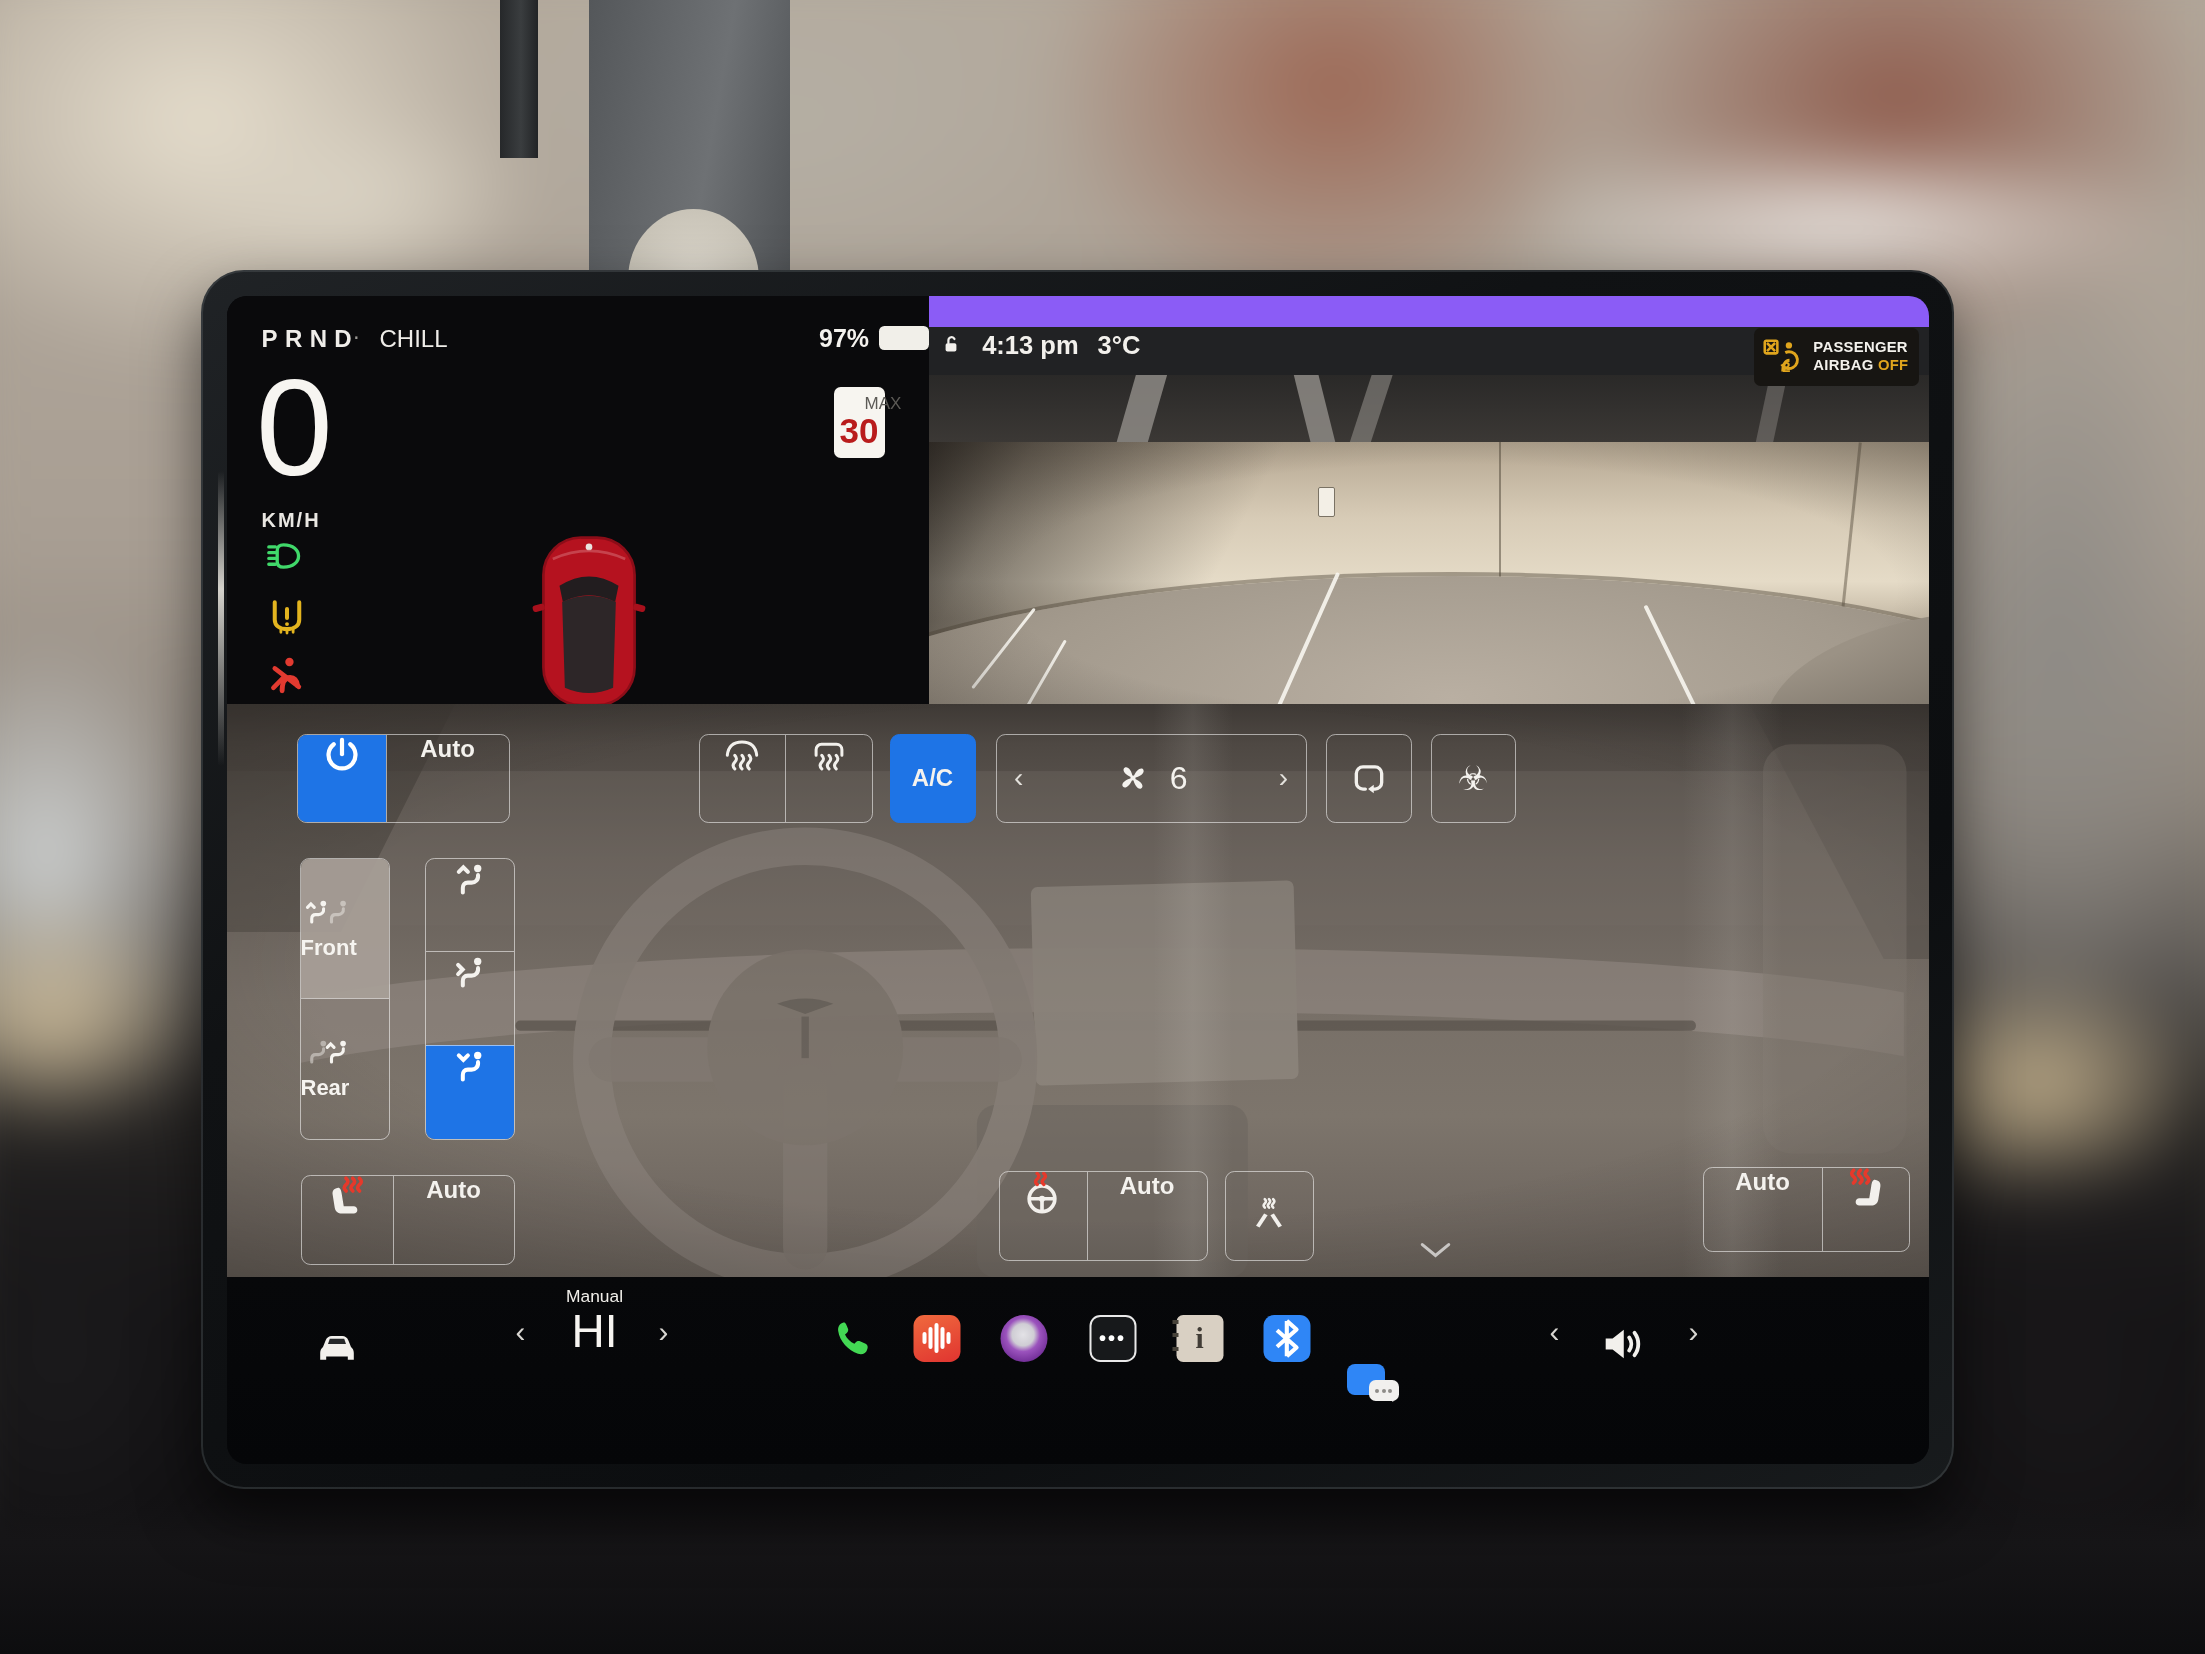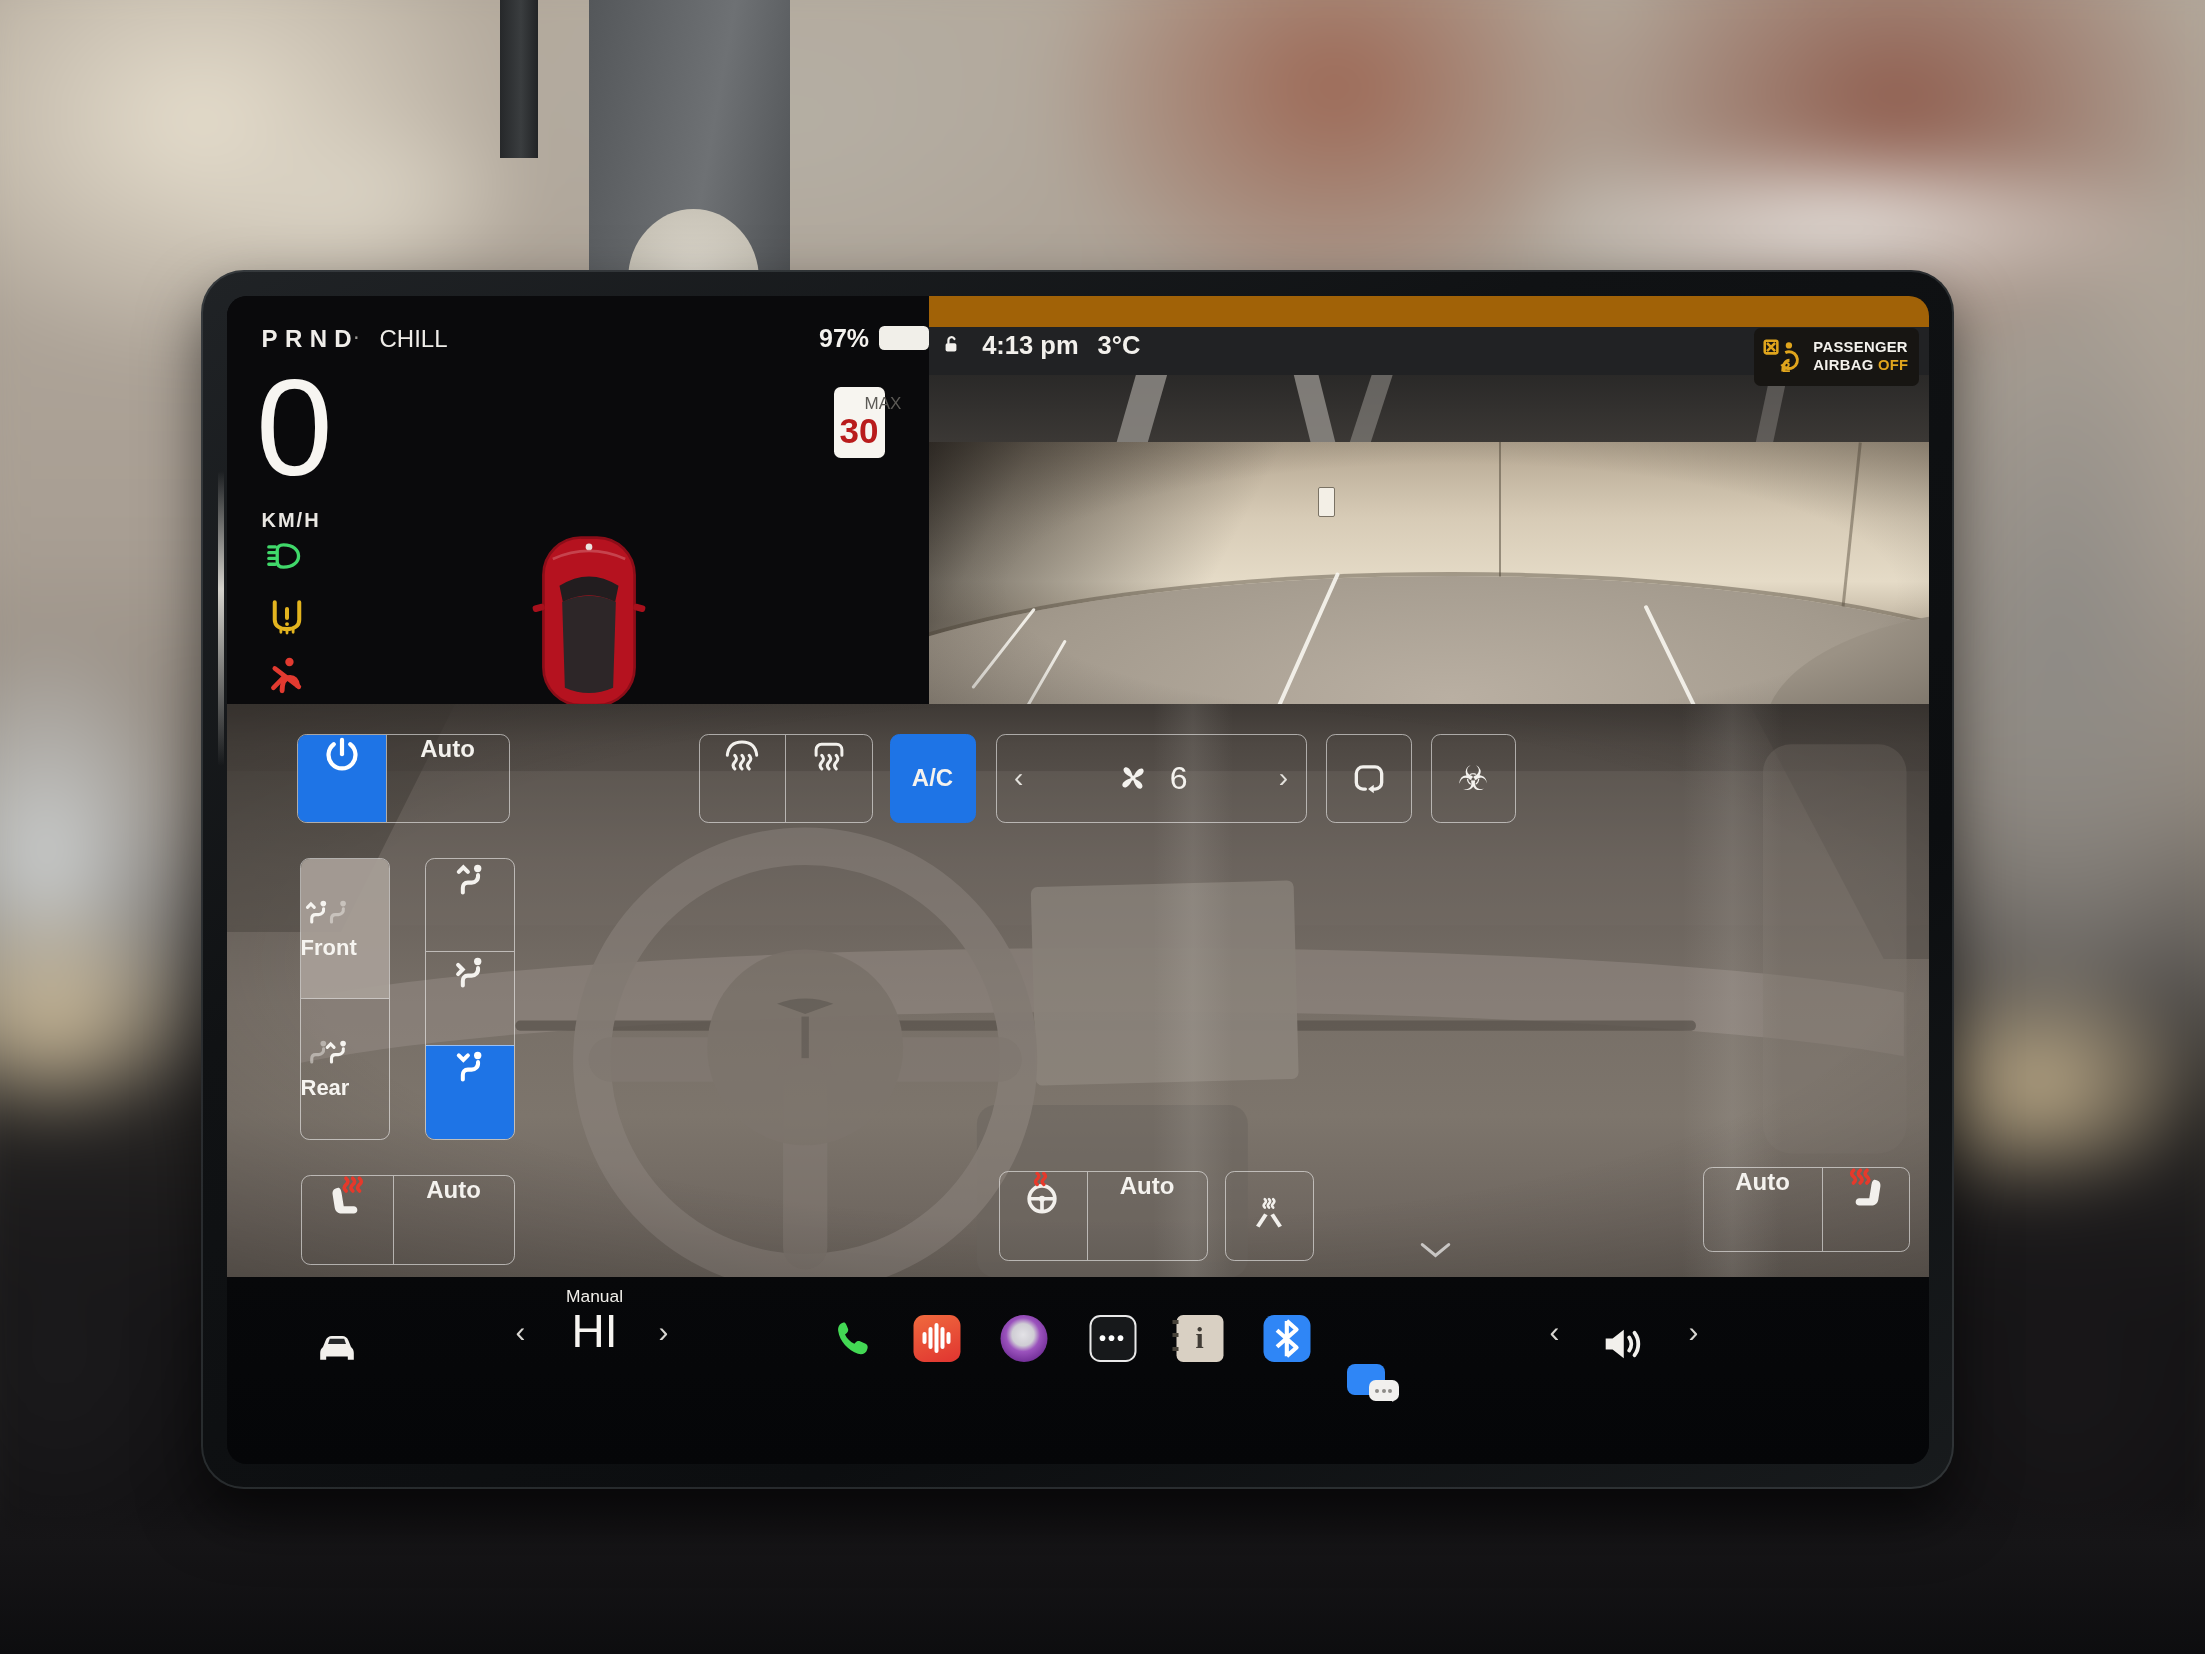--- a/index.html
+++ b/index.html
@@ -57,21 +57,21 @@
   .max-val{font-size:35px;font-weight:600;color:#b91c1c;}
   .speed{left:29.5px;top:62px;font-size:138px;font-weight:250;line-height:1;color:#f7f5f1;}
   .speed-unit{left:35px;top:213px;font-size:20px;font-weight:bold;letter-spacing:2px;color:#e9e7e2;}
   .telltale{left:38px;width:44px;height:42px;}
   .tt1{top:239px;} .tt2{top:299px;} .tt3{top:358px;}
 
   
   .red-car{left:303px;top:236px;width:118px;height:176px;}
 
   
-  .camera{left:702px;top:0;width:1046px;height:414px;background:#a16207;overflow:hidden;}
+  .camera{left:702px;top:0;width:1046px;height:414px;background:#8b5cf6;overflow:hidden;}
   .cam-strip{position:absolute;left:0;top:31px;width:100%;height:50px;background:#212224;}
   .cam-beams{position:absolute;left:0;top:79px;width:100%;height:67px;overflow:hidden;
     background:linear-gradient(180deg,#2a2928,#3b3835);}
   .beam{position:absolute;top:-20px;width:29.5px;height:127px;background:#8d8a85;opacity:.85;}
   .beam1{left:195px;transform:rotate(16deg);} .beam2{left:376px;transform:rotate(-14deg);width:24px;}
   .beam3{left:429px;transform:rotate(18deg);width:20px;opacity:.6;} .beam4{left:832px;transform:rotate(12deg);width:17.4px;opacity:.45;}
   .cam-feed{position:absolute;left:0;top:146px;width:100%;height:268px;overflow:hidden;
     background:linear-gradient(180deg,#b5a792 0%,#d7cbb6 28%,#e5dbc7 52%,#d3c8b4 60%,#c4b9a6 66%);}
   .feed-shadow{position:absolute;inset:0;background:linear-gradient(118deg,rgba(42,38,34,.92) 0%,rgba(42,38,34,.55) 9%,rgba(42,38,34,0) 30%);}
   .feed-wallseam{position:absolute;left:54.5%;top:0;width:2px;height:55%;background:rgba(90,80,66,.55);}

